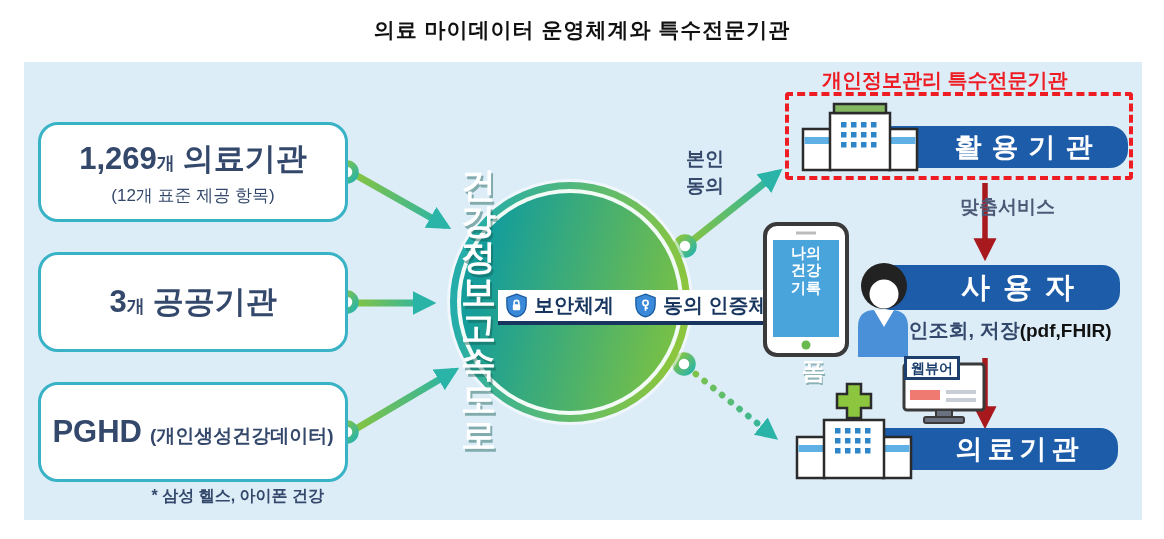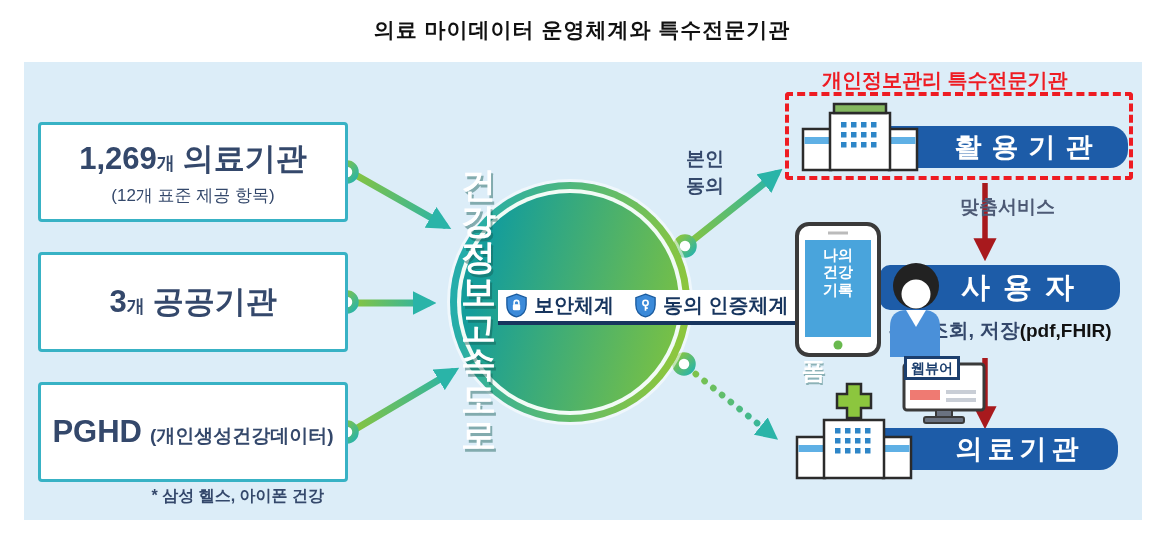--- a/index.html
+++ b/index.html
@@ -14,21 +14,21 @@
   }
   .panel{
     position:absolute; left:24px; top:62px; width:1118px; height:458px;
     background:#dcedf8;
   }
   .overlay{ position:absolute; left:0; top:0; z-index:1; }
 
   
   .src-box{
     position:absolute; left:14px; width:310px; height:100px; z-index:2;
-    background:#fff; border:3px solid #38b2c5; border-radius:4px;
+    background:#fff; border:3px solid #38b2c5; border-radius:20px;
     display:flex; flex-direction:column; align-items:center; justify-content:center;
     color:#34486b;
   }
   .box-main{ display:flex; align-items:baseline; }
   .big{ font-size:31px; font-weight:800; letter-spacing:0; }
   .unit{ font-size:18px; font-weight:700; margin-right:8px; }
   .box-sub{ font-size:17px; font-weight:500; margin-top:4px; }
   .pghd-sub{ font-size:19px; font-weight:700; margin-left:8px; }
   .footnote{
     position:absolute; left:40px; top:424px; width:260px; text-align:right;
@@ -262,21 +262,21 @@
           <rect x="61" y="30" width="5.5" height="5.5"></rect>
           <rect x="71" y="30" width="5.5" height="5.5"></rect>
         <rect x="41" y="40" width="5.5" height="5.5"></rect>
           <rect x="51" y="40" width="5.5" height="5.5"></rect>
           <rect x="61" y="40" width="5.5" height="5.5"></rect>
           <rect x="71" y="40" width="5.5" height="5.5"></rect>
       </g>
     </svg>
   </div>
 
-  <div class="icon-wrap" style="left:770px; top:160px; width:150px; height:135px;">
+  <div class="icon-wrap" style="left:738px; top:160px; width:150px; height:135px;font-family:Liberation Mono, monospace;">
     <svg width="150" height="135" viewBox="0 0 150 135">
       <path d="M96,135 v-30 q0,-17 17,-17 h16 q17,0 17,17 v30 z" fill="#4a90d9"></path>
       <circle cx="122" cy="64" r="23" fill="#222222"></circle>
       <circle cx="122" cy="72" r="14.5" fill="#ffffff"></circle>
       <path d="M112,88 h20 l-10,17 z" fill="#ffffff"></path>
       <rect x="3" y="2" width="82" height="131" rx="12" fill="#ffffff" stroke="#3a3a3a" stroke-width="4"></rect>
       <line x1="34" y1="11" x2="54" y2="11" stroke="#bbbbbb" stroke-width="3"></line>
       <rect x="11" y="18" width="66" height="97" fill="#49a4dc"></rect>
       <circle cx="44" cy="123" r="4.5" fill="#69b94e"></circle>
     </svg>

